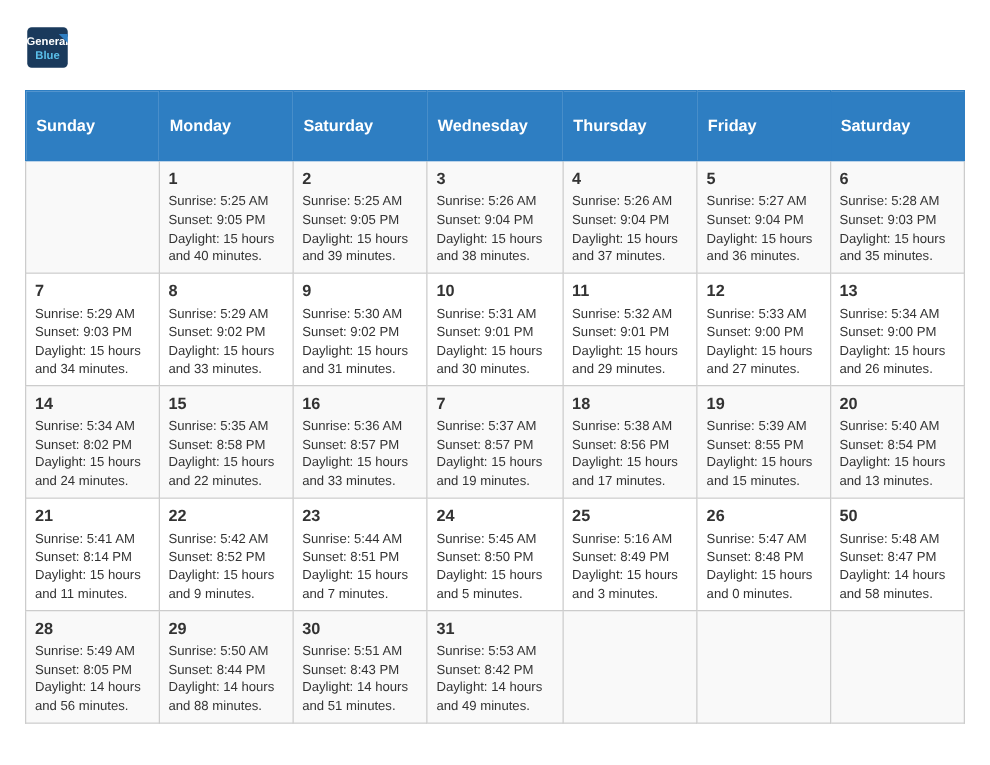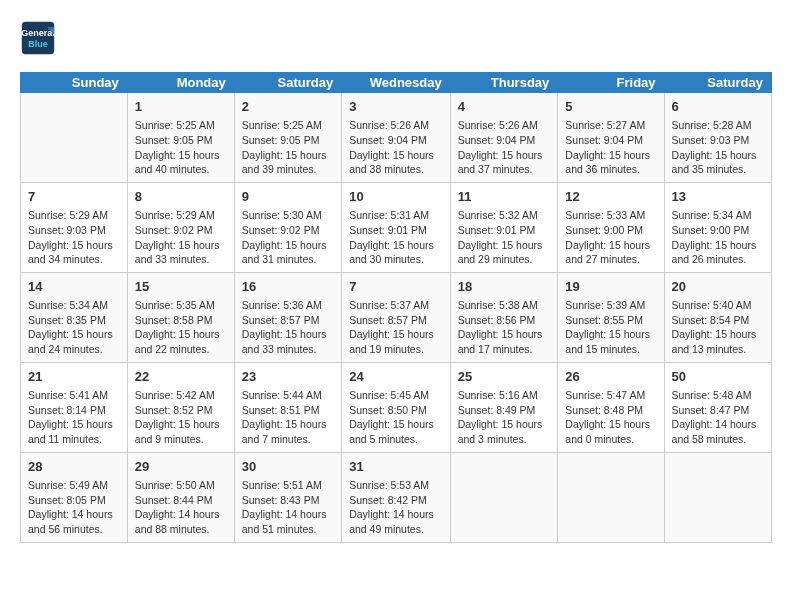--- a/index.html
+++ b/index.html
@@ -40,22 +40,22 @@
       margin-top: 4px;
     }
     table {
       width: 100%;
       border-collapse: collapse;
       font-size: 11px;
     }
     thead tr th {
       background-color: #2e7ec2;
       color: #fff;
-      text-align: right;
-      padding: 2px 8px;
+      text-align: left;
+      padding: 20px 8px;
       font-size: 13px;
       font-weight: bold;
       border: 1px solid #2e7ec2;
     }
     tbody tr td {
       border: 1px solid #ccc;
       vertical-align: top;
       padding: 5px 7px;
       width: 110px;
       min-height: 80px;
@@ -207,21 +207,21 @@
           <div class="day-info">Sunrise: 5:34 AM</div>
           <div class="day-info">Sunset: 9:00 PM</div>
           <div class="day-info">Daylight: 15 hours</div>
           <div class="day-info">and 26 minutes.</div>
         </td>
       </tr>
       <tr>
         <td>
           <span class="day-number">14</span>
           <div class="day-info">Sunrise: 5:34 AM</div>
-          <div class="day-info">Sunset: 8:35 PM</div>
+          <div class="day-info">Sunset: 8:02 PM</div>
           <div class="day-info">Daylight: 15 hours</div>
           <div class="day-info">and 24 minutes.</div>
         </td>
         <td>
           <span class="day-number">15</span>
           <div class="day-info">Sunrise: 5:35 AM</div>
           <div class="day-info">Sunset: 8:58 PM</div>
           <div class="day-info">Daylight: 15 hours</div>
           <div class="day-info">and 22 minutes.</div>
         </td>

